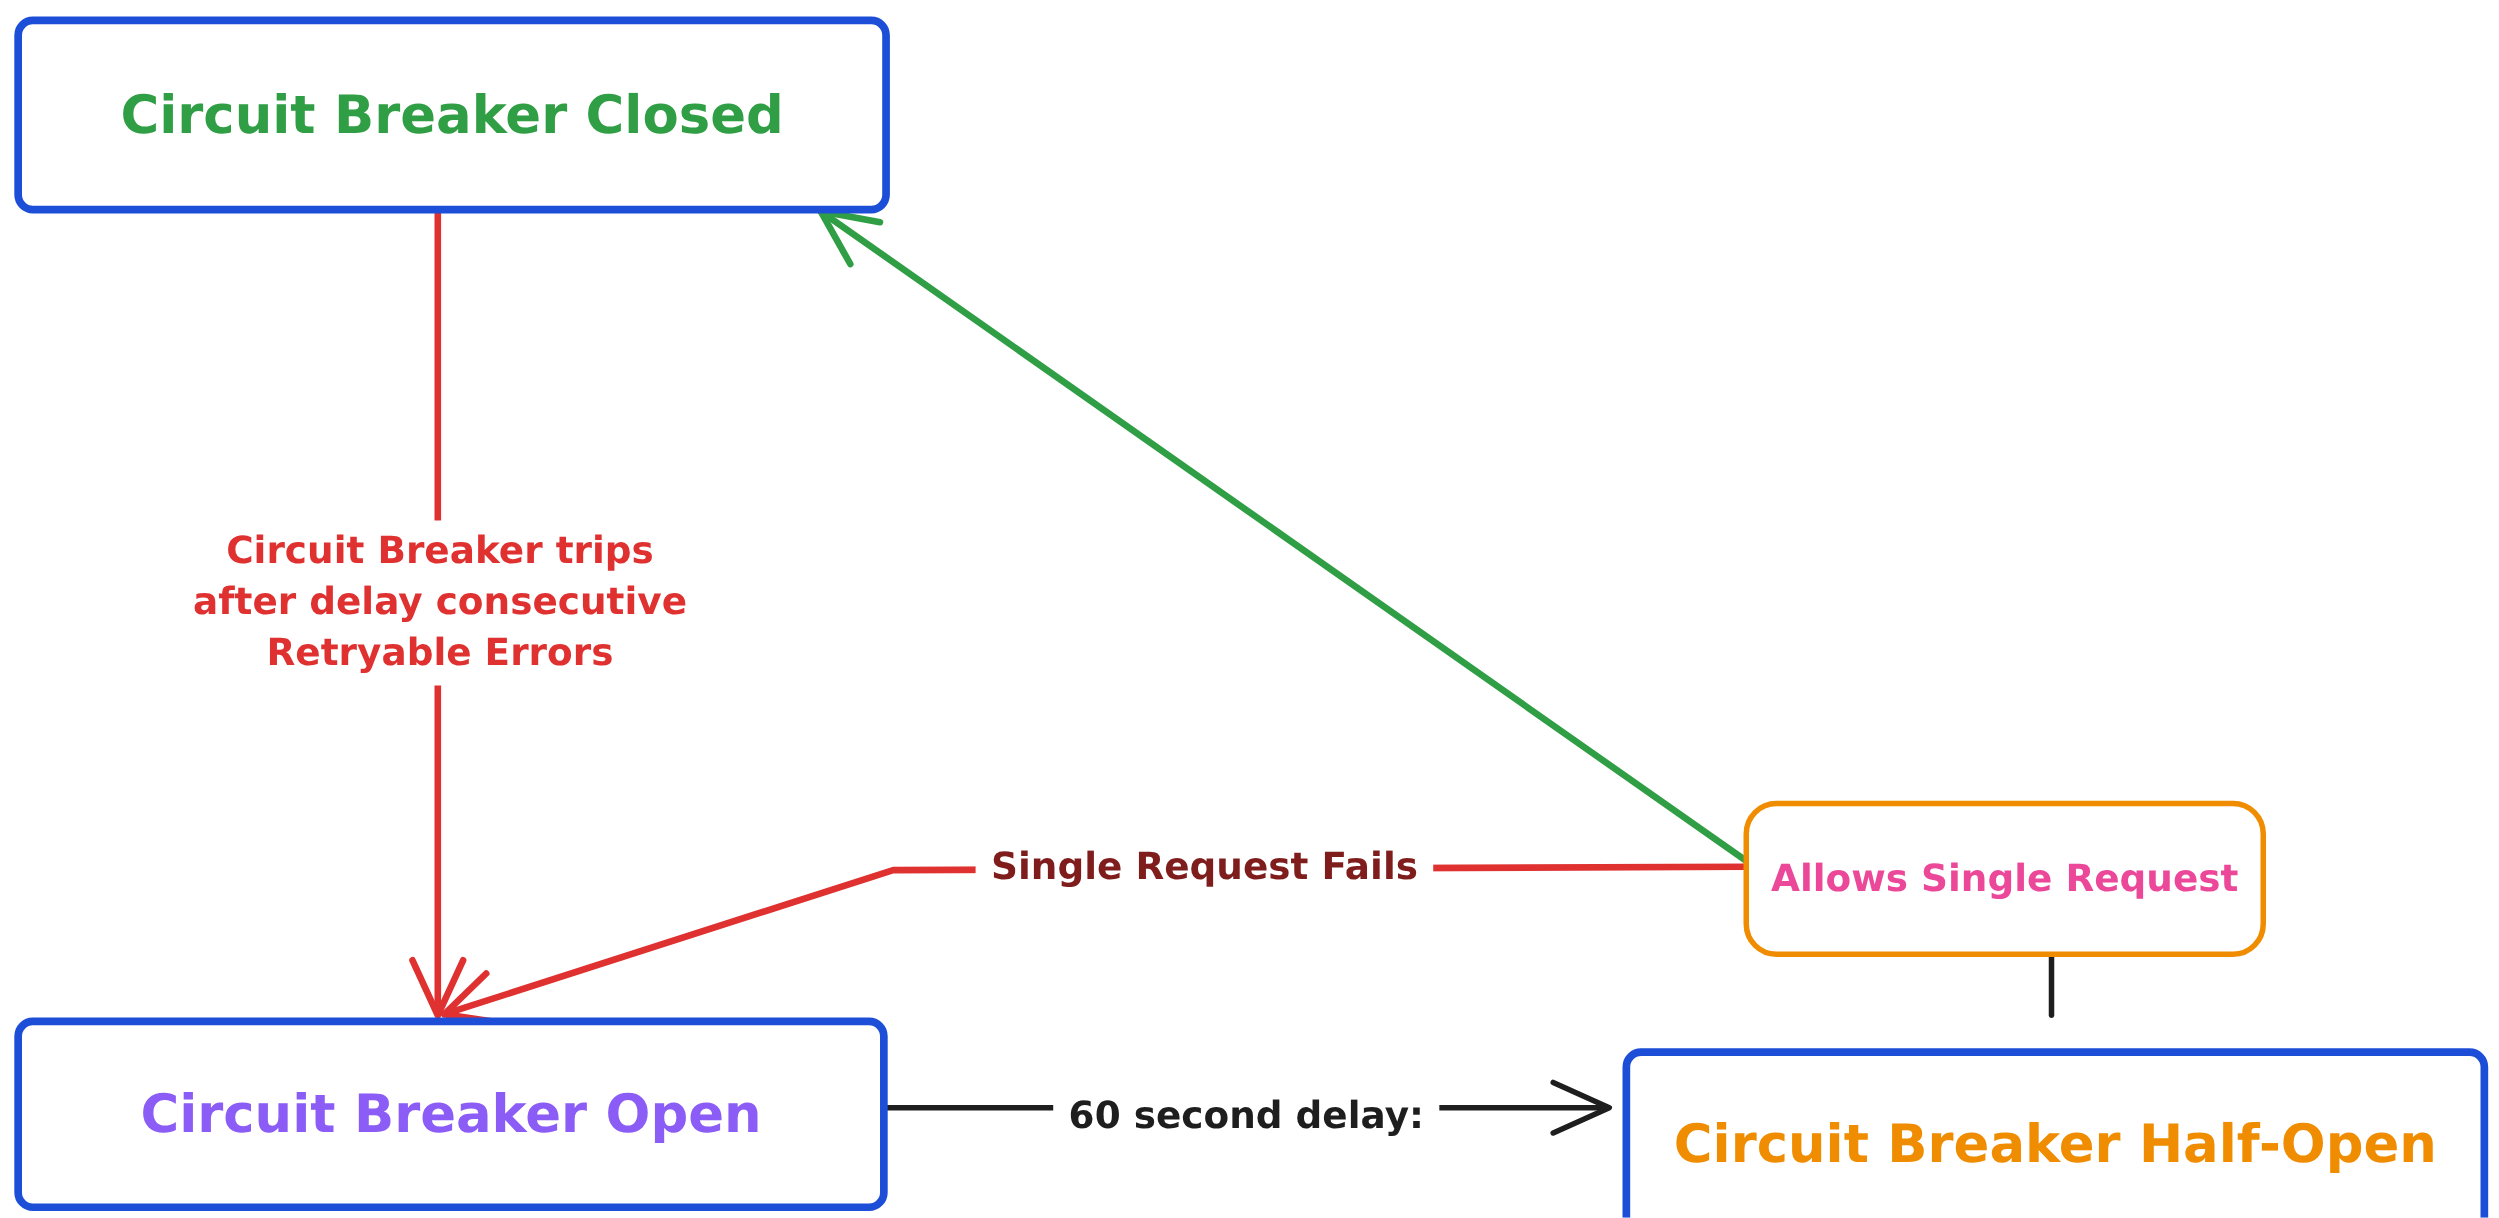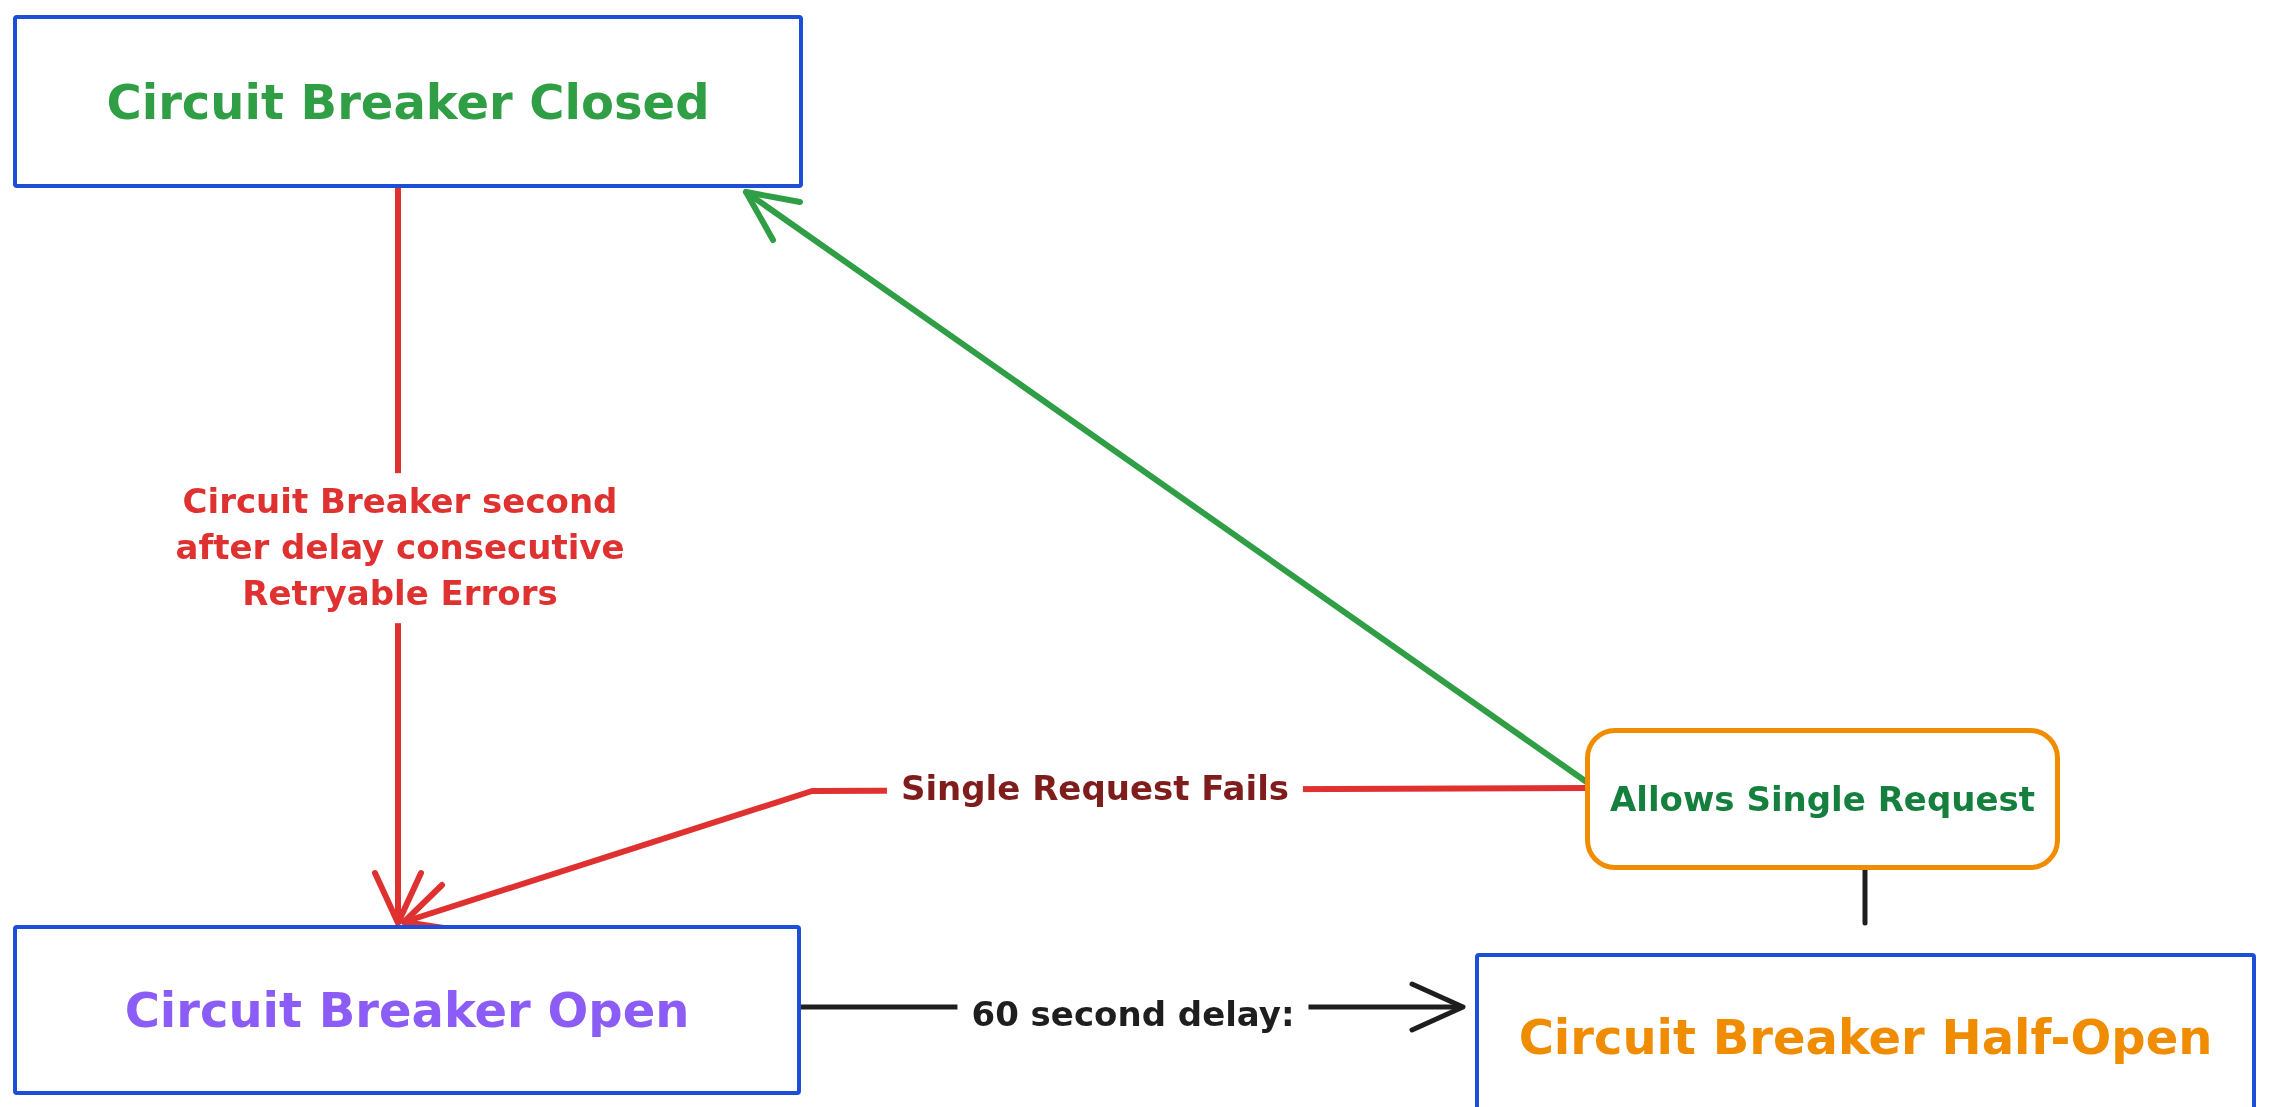--- a/index.html
+++ b/index.html
@@ -5,21 +5,21 @@
   html,body { margin:0; padding:0; background:#ffffff; }
   .canvas {
     position:relative; width:2272px; height:1107px; background:#ffffff;
     font-family:"DejaVu Sans", sans-serif; overflow:hidden;
   }
   svg.edge-layer { position:absolute; left:0; top:0; z-index:1; }
   svg.edge-layer path { fill:none; stroke-linecap:round; stroke-linejoin:round; }
 
   .node {
     position:absolute; z-index:3; background:#ffffff;
-    border:4px solid #1d4ed8; border-radius:4px;
+    border:7px solid #1d4ed8; border-radius:17px;
     display:flex; align-items:center; justify-content:center;
   }
   .node-label { font-weight:bold; font-size:48px; white-space:nowrap; }
 
   #node-closed   { left:13px;   top:15px;  width:782px; height:165px; }
   #node-open     { left:13px;   top:925px; width:780px; height:162px; }
   #node-halfopen { left:1475px; top:925px; width:773px; height:160px;margin-top:28px; }
   #node-allows   { left:1585px; top:728px; width:465px; height:132px;
                    border-width:5px; border-color:#f08c00; border-radius:30px; }
   #node-allows .node-label { font-size:34px; }
@@ -73,25 +73,25 @@
 
   <div class="node" id="node-open">
     <span class="node-label" style="color: #8b5cf6;">Circuit Breaker Open</span>
   </div>
 
   <div class="node" id="node-halfopen">
     <span class="node-label" style="color: rgb(240, 140, 0);">Circuit Breaker Half-Open</span>
   </div>
 
   <div class="node" id="node-allows">
-    <span class="node-label" style="color: #15803d;">Allows Single Request</span>
+    <span class="node-label" style="color: #ec4899;">Allows Single Request</span>
   </div>
 
   <div class="edge-label" id="label-trip" style="color: rgb(224, 49, 49);">
-    <div>Circuit Breaker second</div>
+    <div>Circuit Breaker trips</div>
     <div>after delay consecutive</div>
     <div>Retryable Errors</div>
   </div>
 
 
   <div class="edge-label" id="label-fails" style="color: #7f1d1d;">Single Request Fails</div>
 
   <div class="edge-label" id="label-delay" style="color: rgb(30, 30, 30);">
     <div>60 second delay:</div>
   </div>

